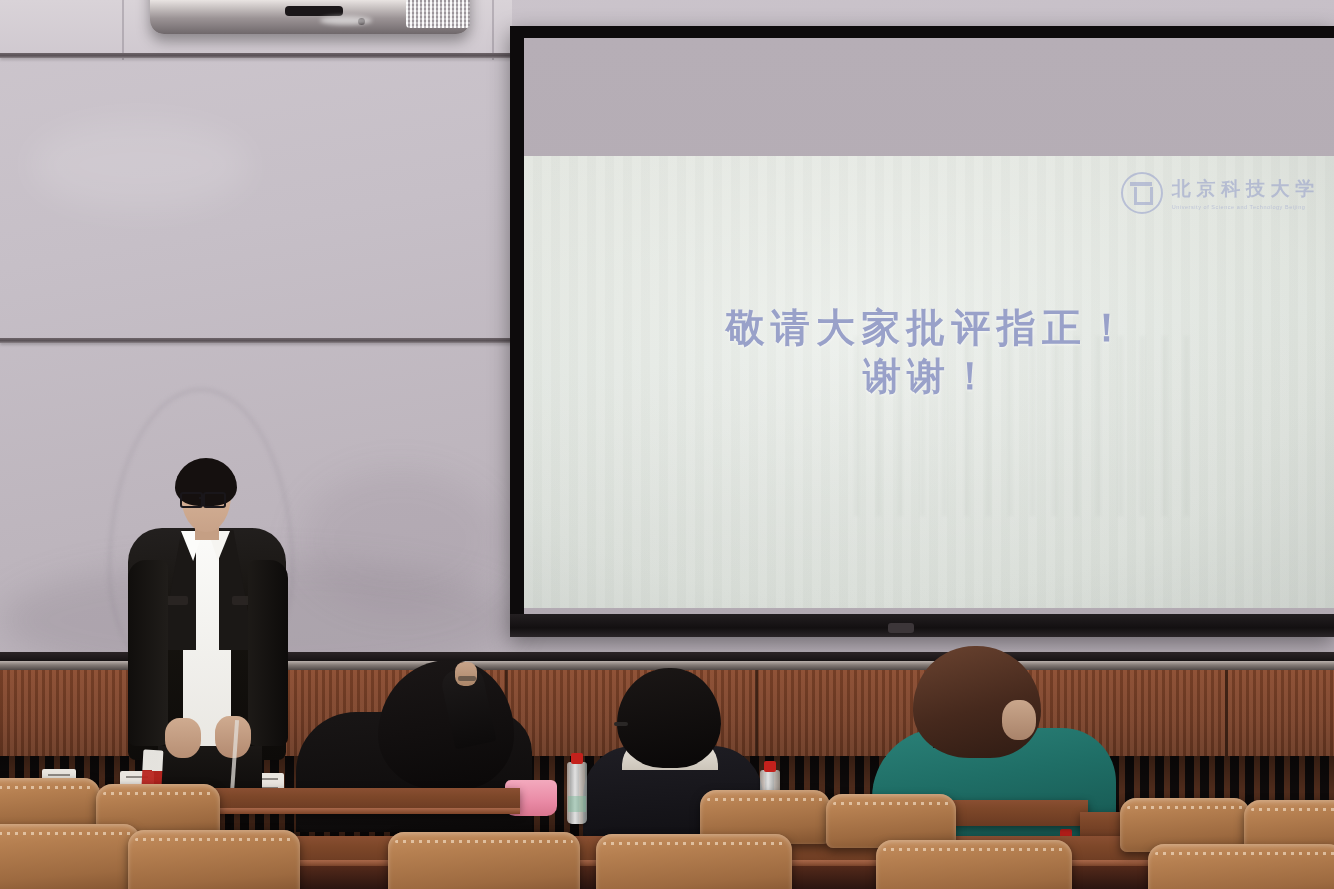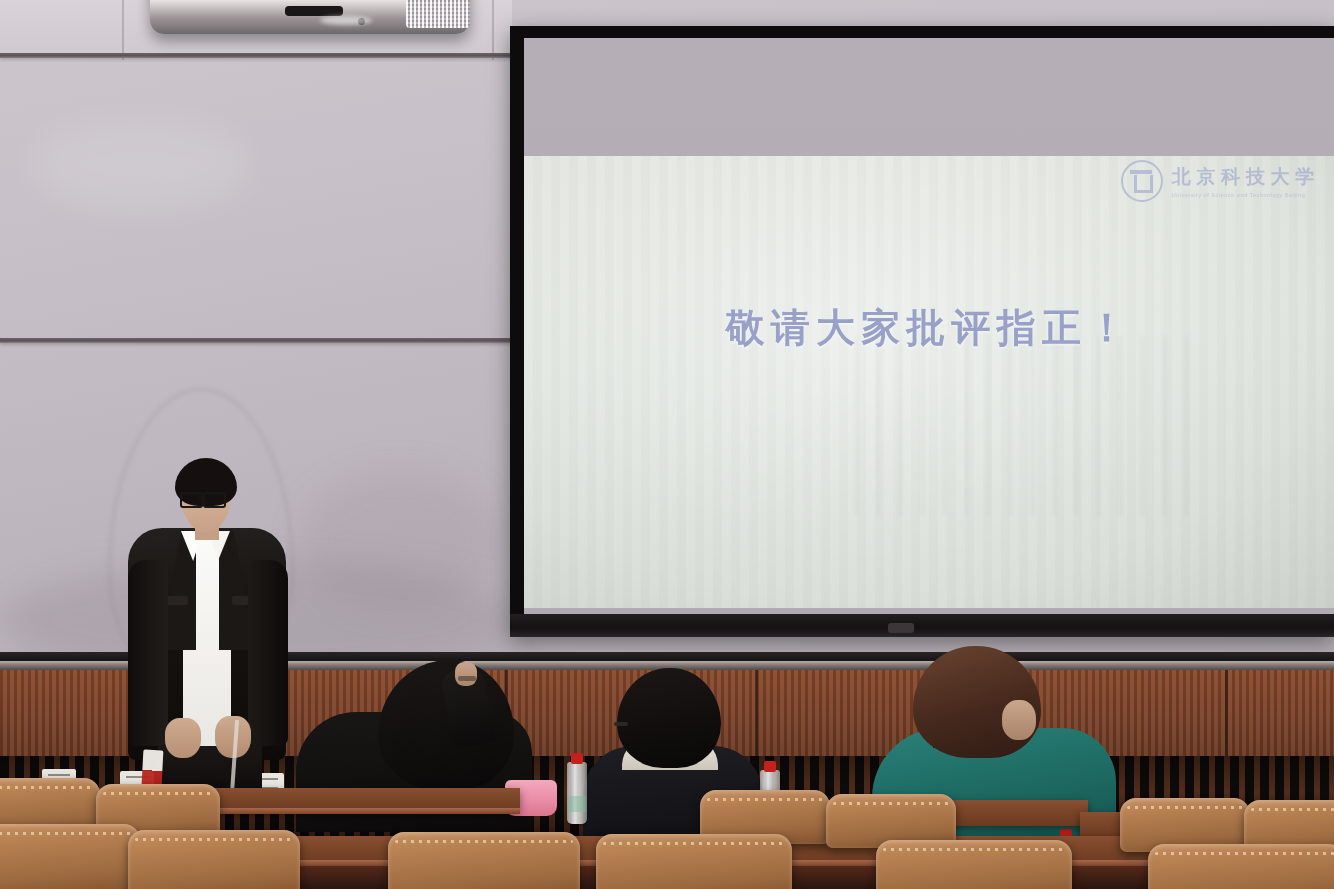--- a/index.html
+++ b/index.html
@@ -61,21 +61,21 @@
 
   
   .slide-text{position:absolute;left:0;top:148px;width:810px;text-align:center;}
   .slide-line{font-family:"Liberation Serif",serif;color:#99a1c9;
         letter-spacing:.16em;text-shadow:0 1px 3px rgba(255,255,255,.6);
         font-weight:700;filter:blur(.35px);}
   .slide-line.l1{font-size:39px;line-height:1.24;}
   .slide-line.l2{font-size:38px;line-height:1.3;}
 
   
-  .slide-logo{position:absolute;right:14px;top:4px;display:flex;align-items:center;gap:9px;opacity:.58;}
+  .slide-logo{position:absolute;right:14px;top:16px;display:flex;align-items:center;gap:9px;opacity:.58;}
   .logo-seal{width:38px;height:38px;border-radius:50%;border:2px solid #9aa3cc;
         position:relative;filter:blur(.5px);}
   .logo-seal:before{content:"";position:absolute;left:7px;top:8px;width:22px;height:4px;background:#9aa3cc;}
   .logo-seal:after{content:"";position:absolute;left:11px;top:13px;width:13px;height:15px;
         border:3px solid #9aa3cc;border-top:none;}
   .logo-txt{display:flex;flex-direction:column;}
   .logo-cn{font-family:"Liberation Serif",serif;font-size:19px;color:#98a1ca;
         letter-spacing:.30em;font-weight:700;filter:blur(.45px);white-space:nowrap;}
   .logo-en{font-size:5.5px;color:#a2abd0;letter-spacing:.10em;filter:blur(.6px);
         white-space:nowrap;margin-top:2px;}
@@ -209,20 +209,21 @@
         <div class="slide-logo">
           <div class="logo-seal"></div>
           <div class="logo-txt">
             <div class="logo-cn">北京科技大学</div>
             <div class="logo-en">University of Science and Technology Beijing</div>
           </div>
         </div>
 
         <div class="slide-text">
           <div class="slide-line l1">敬请大家批评指正！</div>
+          <div class="slide-line l2">谢谢！</div>
         </div>
       </div>
     </div>
     <div class="screen-bottom-bar">
       <div class="screen-bottom-knob"></div>
     </div>
   </div>
 
   <div class="wood">
     <div class="wood-top-trim"></div>

